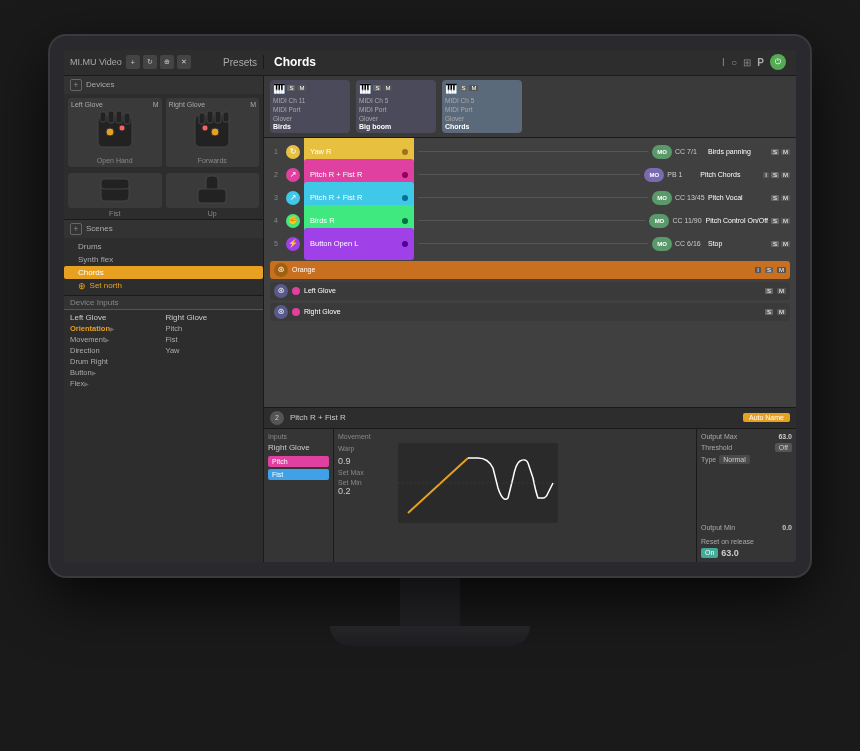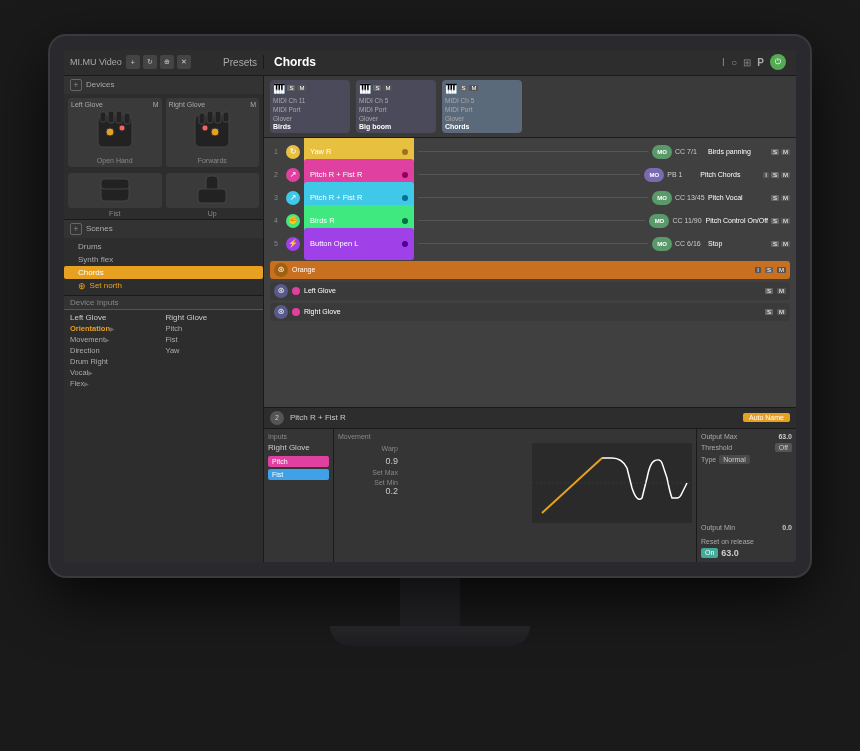--- a/index.html
+++ b/index.html
@@ -465,21 +465,20 @@
       cursor: pointer;
     }
 
     .bp-movement-col {
       flex: 1;
       padding: 4px;
     }
     .bp-movement-inner {
       display: flex;
       gap: 0;
-      text-align: right;
     }
     .bp-knob-area {
       display: flex;
       flex-direction: column;
       gap: 3px;
       width: 60px;
     }
     .bp-knob-label {
       font-size: 7px;
       color: #888;
@@ -692,21 +691,21 @@
                     <span>Movement</span>
                     <span class="arrow-right">▶</span>
                   </div>
                   <div class="input-row">
                     <span>Direction</span>
                   </div>
                   <div class="input-row">
                     <span>Drum Right</span>
                   </div>
                   <div class="input-row">
-                    <span>Vocal</span>
+                    <span>Button</span>
                     <span class="arrow-right">▶</span>
                   </div>
                   <div class="input-row">
                     <span>Flex</span>
                     <span class="arrow-right">▶</span>
                   </div>
                 </div>
                 <div class="input-col">
                   <div class="input-row">
                     <span style="color:#ccc;font-size:8px;">Right Glove</span>

